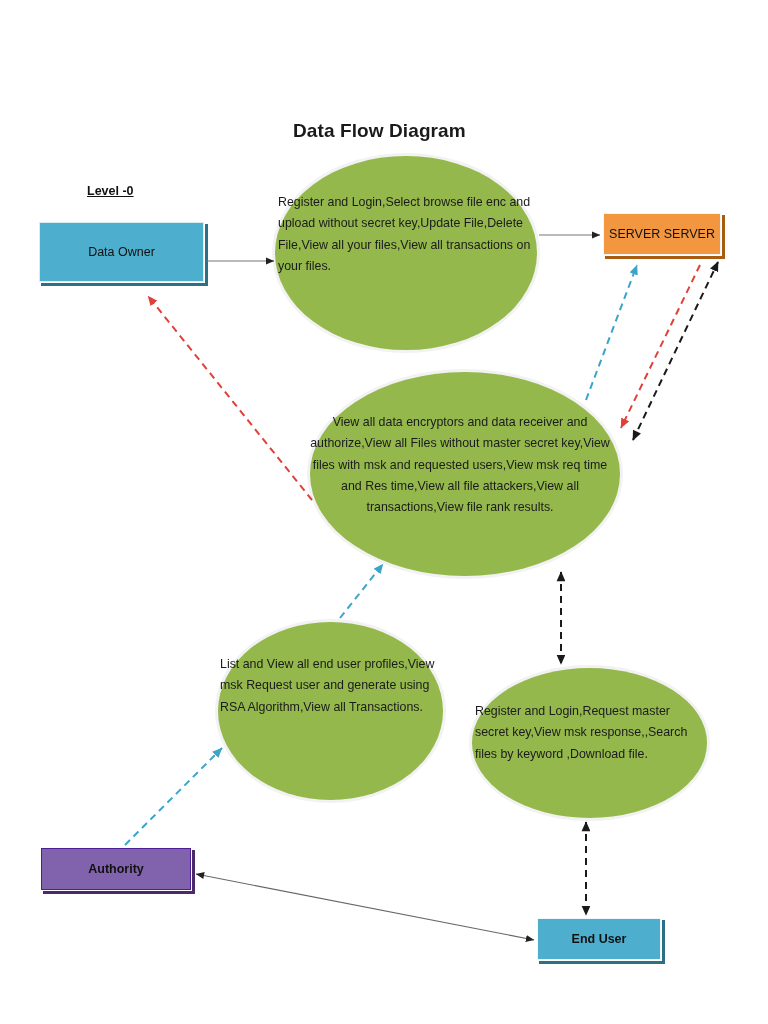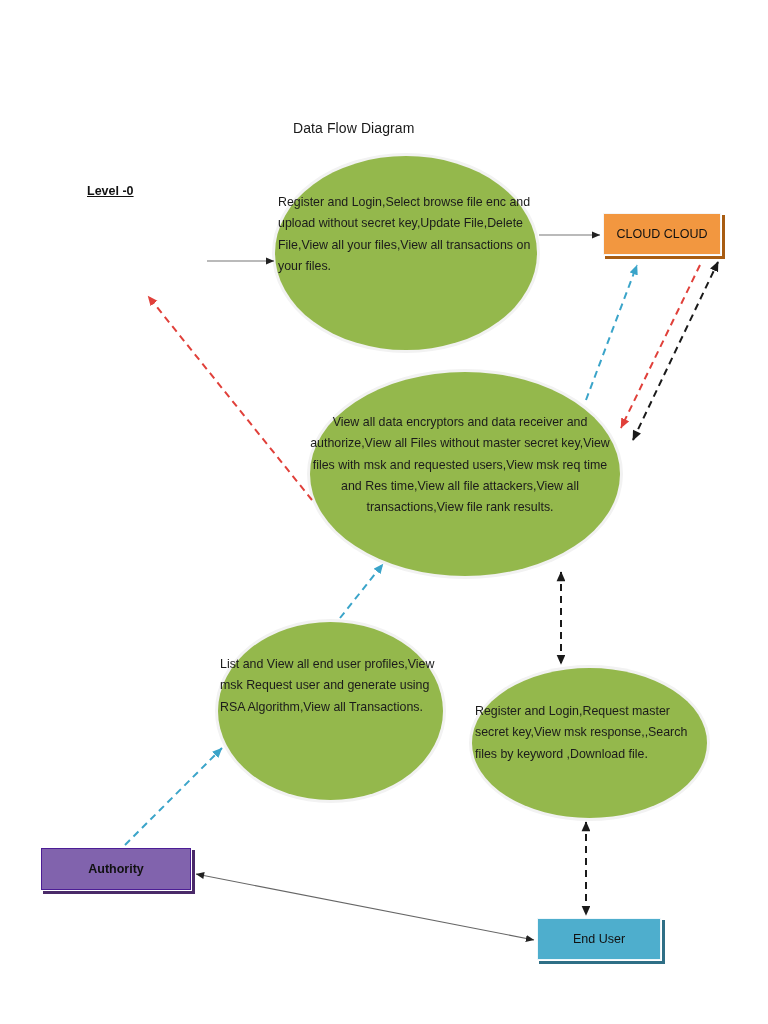--- a/index.html
+++ b/index.html
@@ -16,22 +16,22 @@
     height: 1024px;
     background: #ffffff;
     overflow: hidden;
   }
 
   
   .title {
     position: absolute;
     left: 293px;
     top: 120px;
-    font-size: 14px;
-    font-weight: normal;
+    font-size: 19px;
+    font-weight: bold;
     color: #1a1a1a;
     letter-spacing: 0.1px;
     white-space: nowrap;
   }
 
   
   .level-label {
     position: absolute;
     left: 87px;
     top: 184px;
@@ -88,21 +88,21 @@
   .entity-cloud { border: 1px solid #ffffff; background: #ffffff;
        box-shadow: 3px 3px 0 0 #a85c12; }
   .entity-cloud .inner { background: #f29740; border: 1px solid #f5f5f5; font-weight: normal; }
 
   .entity-authority { border: 1px solid #ffffff; background: #ffffff;
        box-shadow: 3px 3px 0 0 #4a2a69; }
   .entity-authority .inner { background: #8163ad; border: 1px solid #4c1d95; font-weight: bold; }
 
   .entity-enduser { border: 1px solid #ffffff; background: #ffffff;
        box-shadow: 3px 3px 0 0 #2f6f86; }
-  .entity-enduser .inner { background: #4eaecd; border: 1px solid #eef7fb; font-weight: normal; }
+  .entity-enduser .inner { background: #4eaecd; border: 1px solid #eef7fb; font-weight: bold; }
 
   
   .connectors {
     position: absolute;
     left: 0;
     top: 0;
     width: 768px;
     height: 1024px;
     z-index: 8;
     pointer-events: none;
@@ -126,23 +126,26 @@
   <div class="ellipse" style="left:472px; top:668px; width:235px; height:150px;"></div>
 
   <div class="proc-text" style="left:278px; top:161px; width:262px;">Register and Login,Select browse file enc and upload without secret key,Update File,Delete File,View all your files,View all transactions on your files.</div>
 
   <div class="proc-text" style="left:305px; top:381px; width:310px;text-align:center;">View all data encryptors and data receiver and authorize,View all Files without master secret key,View files with msk and requested users,View msk req time and Res time,View all file attackers,View all transactions,View file rank results.</div>
 
   <div class="proc-text" style="left:475px; top:670px; width:222px;">Register and Login,Request master secret key,View msk response,,Search files by keyword ,Download file.</div>
 
   <div class="proc-text" style="left:220px; top:623px; width:215px;">List and View all end user profiles,View msk Request user and generate using RSA Algorithm,View all Transactions.</div>
 
+  <div class="entity entity-dataowner" style="left:38px; top:221px; width:167px; height:62px;">
+    <div class="inner">Data Owner</div>
+  </div>
 
   <div class="entity entity-cloud" style="left:602px; top:212px; width:120px; height:44px;">
-    <div class="inner">CLOUD CLOUD</div>
+    <div class="inner">SERVER SERVER</div>
   </div>
 
   <div class="entity entity-authority" style="left:40px; top:847px; width:152px; height:44px;">
     <div class="inner">Authority</div>
   </div>
 
   <div class="entity entity-enduser" style="left:536px; top:917px; width:126px; height:44px;">
     <div class="inner">End User</div>
   </div>
 

